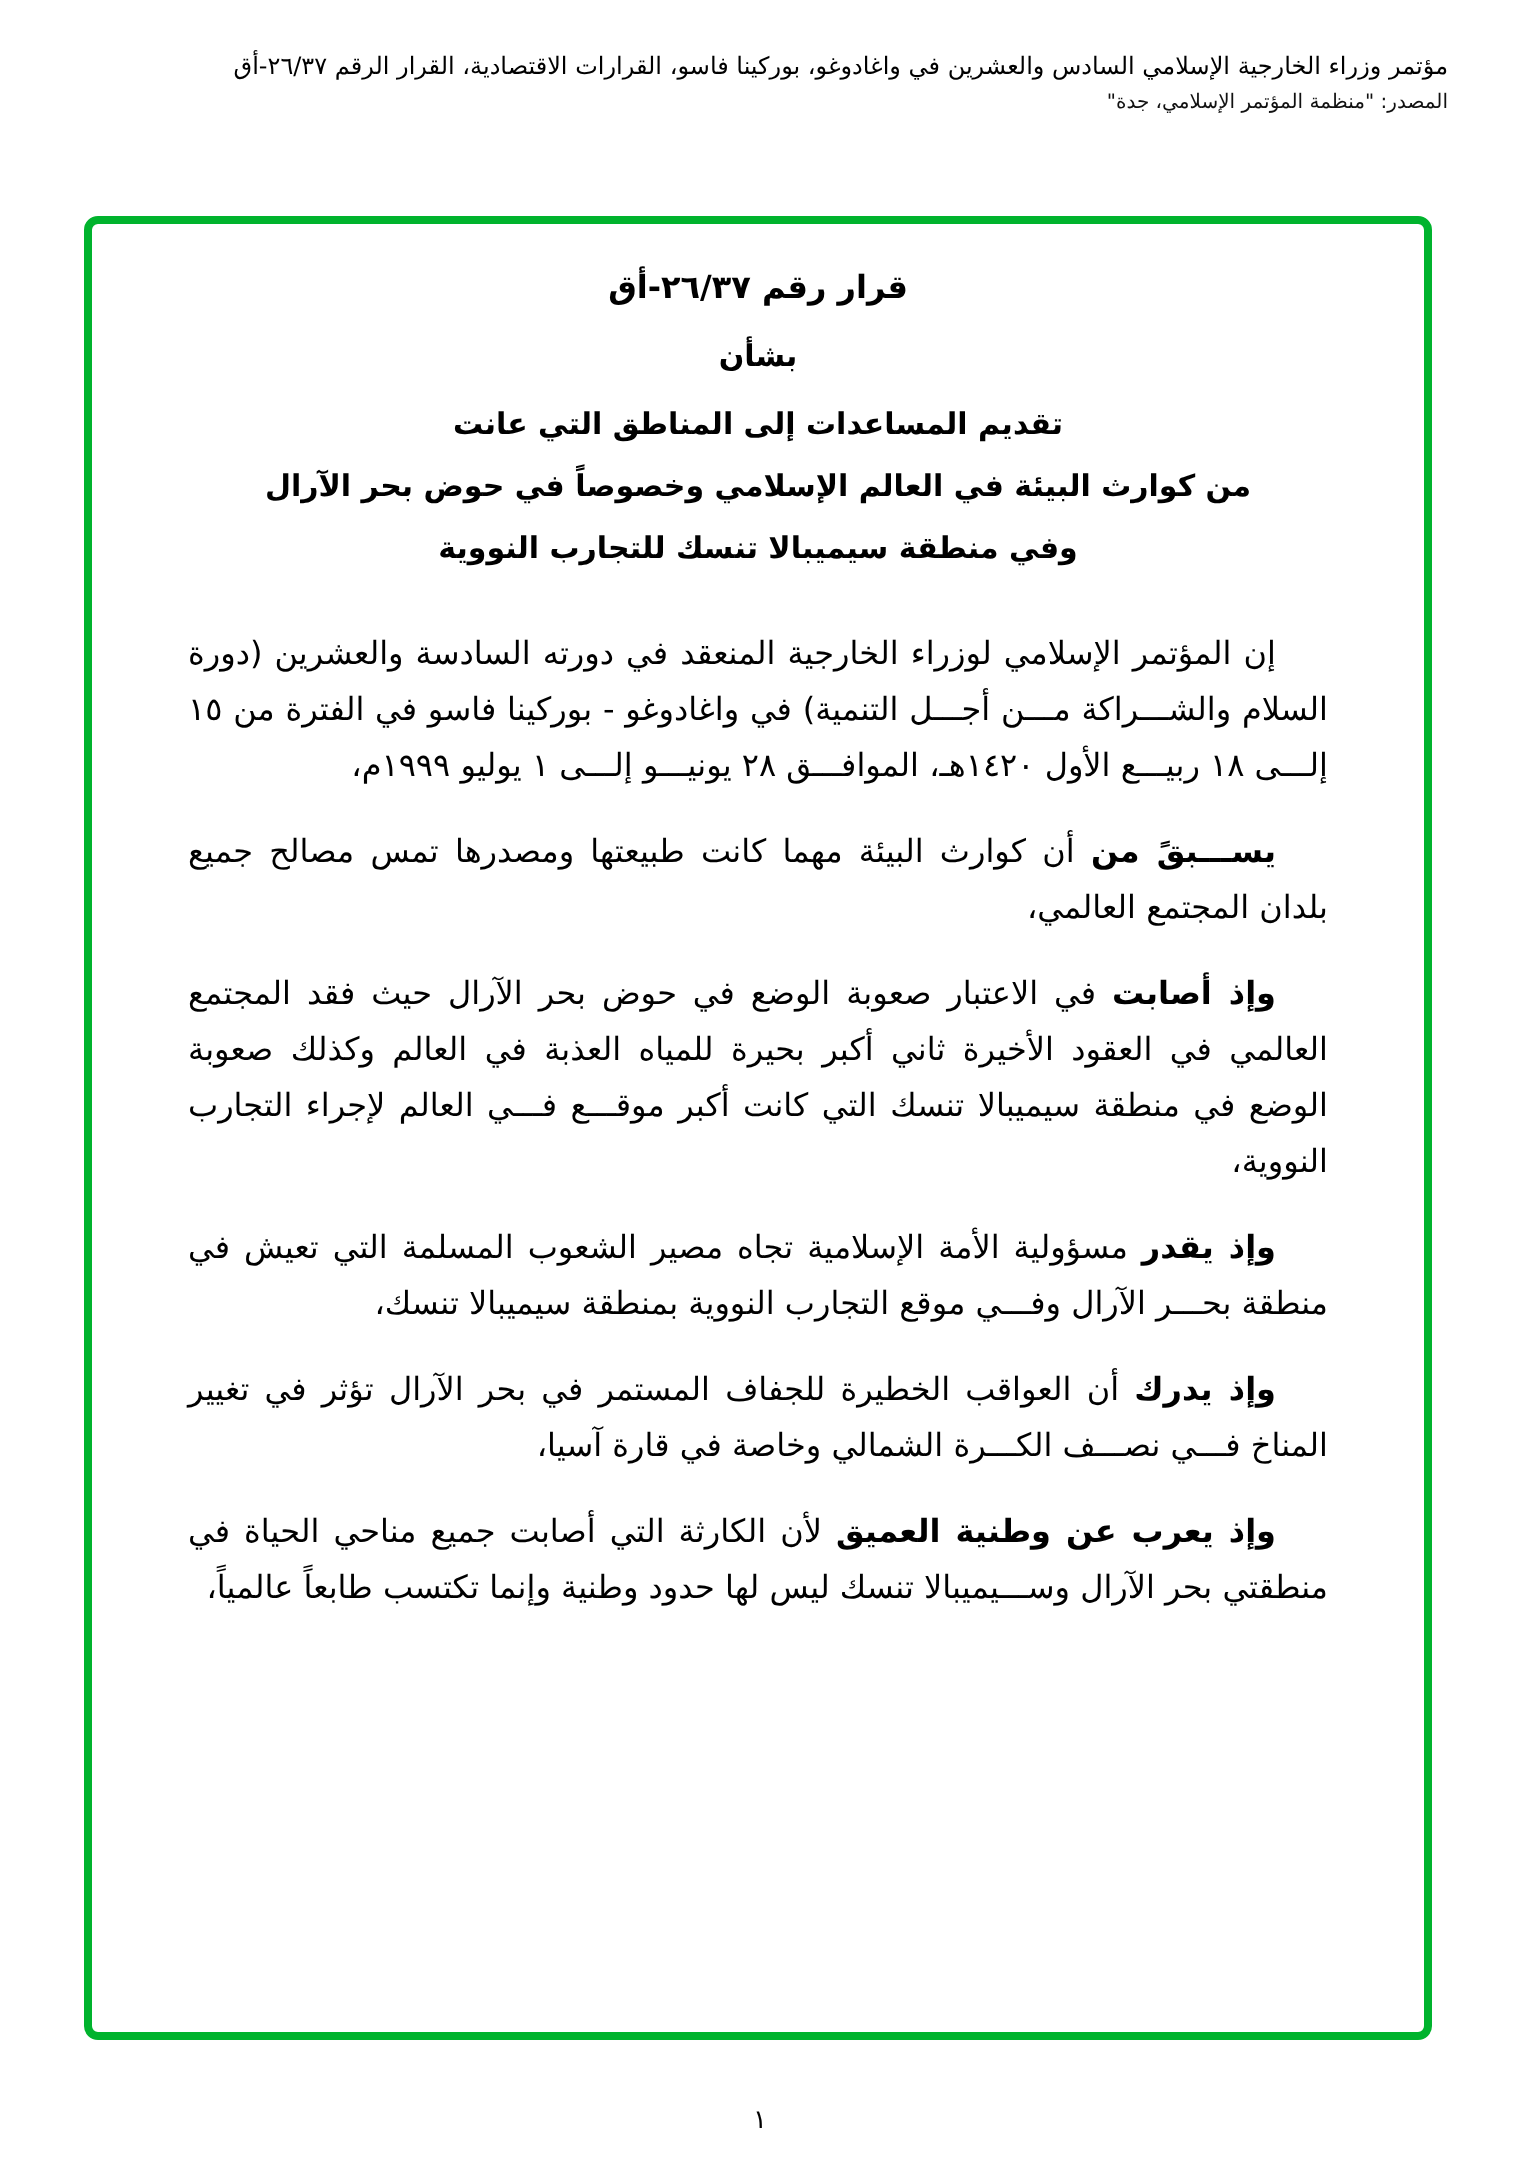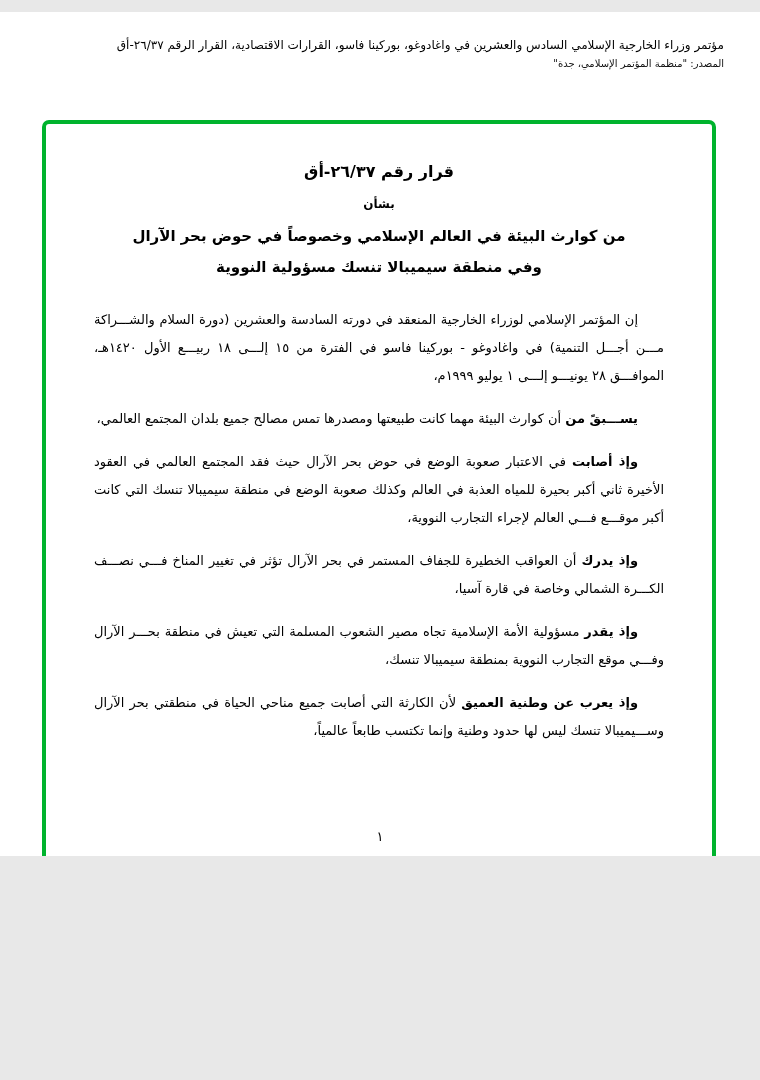--- a/index.html
+++ b/index.html
@@ -1,20 +1,20 @@
 <!DOCTYPE html>
 <html lang="ar"><head>
 <meta charset="utf-8">
 <style>
   html, body { margin: 0; padding: 0; background: #e8e8e8; }
   .page {
     position: relative;
     width: 760px;
-    height: 844px;
-    margin: 12px auto;
+    height: 1080px;
+    margin: 0 auto;
     background: #ffffff;
     font-family: "DejaVu Sans", sans-serif;
     color: #000000;
     overflow: hidden;
   }
   .header {
     direction: rtl;
     text-align: right;
     padding: 24px 36px 0 36px;
   }
@@ -34,44 +34,44 @@
     left: 42px;
     width: 674px;
     height: 912px;
     border: 4px solid #00b32d;
     border-radius: 7px;
     box-sizing: border-box;
     background: #ffffff;
   }
   .doc {
     direction: rtl;
-    padding: 38px 48px 0 48px;
+    padding: 22px 48px 0 48px;
     height: 100%;
     box-sizing: border-box;
   }
   .title-block {
     text-align: center;
     font-weight: bold;
   }
   .title-number {
     font-size: 16px;
     margin-bottom: 16px;
     letter-spacing: 0.5px;
   }
   .regarding {
-    font-size: 12px;
+    font-size: 15px;
     margin-bottom: 16px;
   }
   .subject-line {
     font-size: 15px;
     margin-bottom: 13px;
   }
   .body-text {
     margin-top: 30px;
-    font-size: 13px;
+    font-size: 16px;
     text-align: justify;
     text-justify: inter-word;
   }
   .para {
     margin: 0 0 15px 0;
     line-height: 28px;
     text-indent: 26px;
   }
   .lead { font-weight: bold; }
   .footer {
@@ -92,34 +92,35 @@
     <div class="header-line1">مؤتمر وزراء الخارجية الإسلامي السادس والعشرين في واغادوغو، بوركينا فاسو، القرارات الاقتصادية، القرار الرقم ٢٦/٣٧-أق</div>
     <div class="header-line2">المصدر:  "منظمة المؤتمر الإسلامي، جدة"</div>
   </div>
 
   <div class="frame" style="border-color: rgb(0, 179, 45);">
     <div class="doc">
 
       <div class="title-block">
         <div class="title-number">قرار رقم ٢٦/٣٧-أق</div>
         <div class="regarding">بشأن</div>
+        <div class="subject-line">تقديم المساعدات إلى المناطق التي عانت</div>
         <div class="subject-line">من كوارث البيئة في العالم الإسلامي وخصوصاً في حوض بحر الآرال</div>
-        <div class="subject-line">وفي منطقة سيميبالا تنسك مسؤولية النووية</div>
+        <div class="subject-line">وفي منطقة سيميبالا تنسك للتجارب النووية</div>
       </div>
 
       <div class="body-text">
         <p class="para"><span class="lead"></span><span>إن المؤتمر الإسلامي لوزراء الخارجية المنعقد في دورته السادسة والعشرين (دورة السلام والشـــراكة مـــن أجـــل التنمية) في واغادوغو - بوركينا فاسو في الفترة من ١٥ إلـــى ١٨ ربيـــع الأول ١٤٢٠هـ، الموافـــق ٢٨ يونيـــو إلـــى ١ يوليو ١٩٩٩م،</span></p>
 
         <p class="para"><span class="lead">يســـبقً من</span><span> أن كوارث البيئة مهما كانت طبيعتها ومصدرها تمس  مصالح جميع بلدان  المجتمع العالمي،</span></p>
 
         <p class="para"><span class="lead">وإذ أصابت</span><span> في الاعتبار صعوبة الوضع في حوض بحر الآرال حيث فقد المجتمع العالمي في العقود الأخيرة ثاني أكبر بحيرة للمياه العذبة في العالم وكذلك صعوبة الوضع في منطقة سيميبالا تنسك التي كانت أكبر موقـــع فـــي العالم لإجراء التجارب النووية،</span></p>
 
+        <p class="para"><span class="lead">وإذ يقدر</span><span> مسؤولية الأمة الإسلامية تجاه مصير الشعوب المسلمة التي تعيش في منطقة بحـــر الآرال وفـــي موقع التجارب النووية بمنطقة سيميبالا تنسك،</span></p>
+
         <p class="para"><span class="lead">وإذ يدرك</span><span> أن العواقب الخطيرة للجفاف المستمر في بحر الآرال تؤثر في تغيير المناخ فـــي نصـــف الكـــرة الشمالي وخاصة في قارة آسيا،</span></p>
-
-        <p class="para"><span class="lead">وإذ يقدر</span><span> مسؤولية الأمة الإسلامية تجاه مصير الشعوب المسلمة التي تعيش في منطقة بحـــر الآرال وفـــي موقع التجارب النووية بمنطقة سيميبالا تنسك،</span></p>
 
         <p class="para"><span class="lead">وإذ يعرب عن وطنية العميق</span><span> لأن الكارثة التي أصابت جميع مناحي الحياة في منطقتي بحر الآرال وســـيميبالا تنسك ليس لها حدود وطنية وإنما تكتسب طابعاً عالمياً،</span></p>
 
 
       </div>
 
     </div>
   </div>
 
   <div class="footer">

